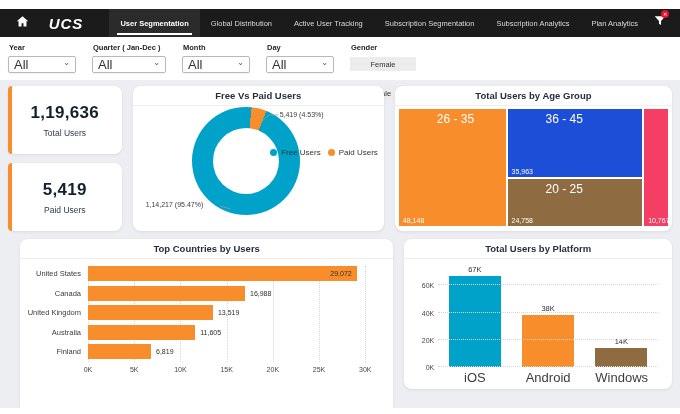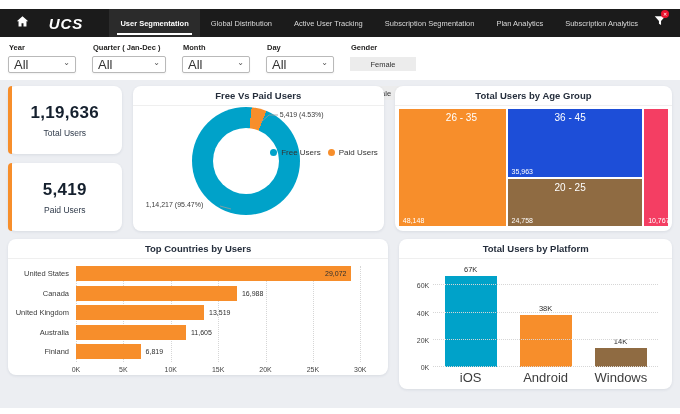--- a/index.html
+++ b/index.html
@@ -53,25 +53,25 @@
   .legend { position:absolute; right:6px; top:42px; display:flex; flex-direction:row; gap:7px; }
   .legend-item { display:flex; align-items:center; gap:4px; cursor:pointer; }
   .legend-item .dot { width:7px; height:7px; border-radius:50%; }
   .legend-item span.txt { font-size:8px; color:#333; }
 
   
   .treemap-card { width:278px; height:145px; }
   .tm-wrap { display:flex; gap:2px; height:117px; margin:3px 4px 0 4px; }
   .tm-col { display:flex; flex-direction:column; gap:2px; }
   .tm-cell { position:relative; width:100%; cursor:pointer; }
-  .tm-label { position:absolute; left:11px; top:3px; font-size:10px; color:#fff;padding-left:36px; }
+  .tm-label { position:absolute; left:2px; top:3px; font-size:12px; color:#fff;padding-left:36px; }
   .tm-value { position:absolute; left:4px; bottom:2px; font-size:7px; color:#fff; }
 
   
-  .countries-card { width:382px; height:136px; margin-top:8px; }
+  .countries-card { width:382px; height:176px; margin-top:8px;margin-left:12px; }
   .bar-body { padding:5px 28px 0 6px; }
   .rows-wrap { position:relative; }
   .bar-grid { position:absolute; left:62px; right:0; top:2px; bottom:0; }
   .vline { position:absolute; top:0; bottom:0; border-left:1px dotted #d6d6d6; }
   .bar-row { position:relative; display:flex; align-items:center; height:19.5px; }
   .bar-cat { width:62px; padding-right:7px; text-align:right; font-size:7.5px; color:#3c3c3c; }
   .bar-track { flex:1; position:relative; height:15px; display:flex; align-items:center; }
   .hbar { height:15px; position:relative; cursor:pointer; }
   .bar-val { font-size:7px; color:#2e2e2e; white-space:nowrap; }
   .bar-val.outside { margin-left:5px; }
@@ -104,22 +104,22 @@
             <path d="M12 2.5 1.5 11.5h3.2V21h5.5v-6h3.6v6h5.5v-9.5h3.2z" fill="#ffffff"></path>
           </svg>
       </span>
     </div>
     <div class="logo">UCS</div>
     <div class="tabs">
       <div class="tab active">User Segmentation</div>
       <div class="tab">Global Distribution</div>
       <div class="tab">Active User Tracking</div>
       <div class="tab">Subscription Segmentation</div>
+      <div class="tab">Subscription Analytics</div>
       <div class="tab">Plan Analytics</div>
-      <div class="tab">Subscription Analytics</div>
     </div>
     <div class="filter-btn">
       <span>
         <svg width="14" height="14" viewBox="0 0 24 24">
             <path d="M3 4h18l-7.2 8.2V19l-3.6-2.2v-4.6z" fill="#ffffff"></path>
           </svg>
       </span>
       <span class="badge">✕</span>
     </div>
   </div>

